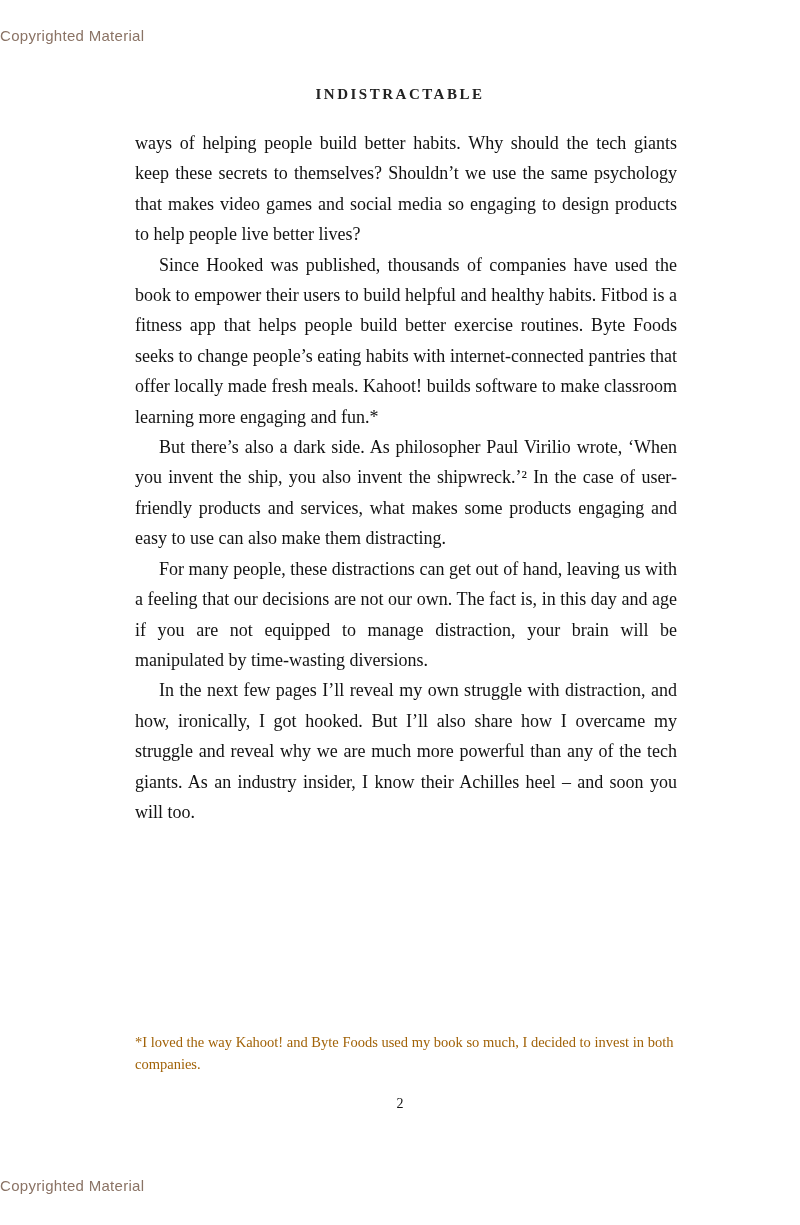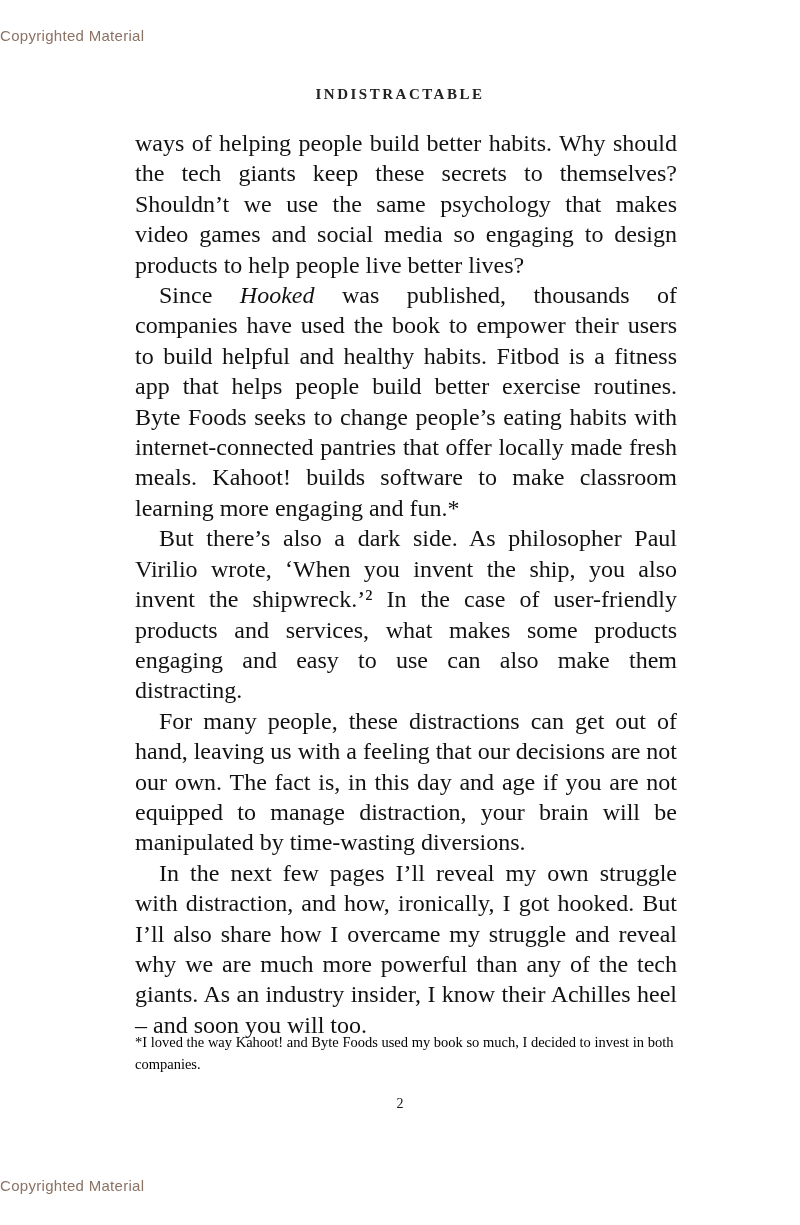--- a/index.html
+++ b/index.html
@@ -37,37 +37,37 @@
     font-size: 15px;
     font-weight: bold;
     letter-spacing: 2.5px;
     color: #222222;
   }
   .body-text {
     position: absolute;
     top: 128px;
     left: 135px;
     width: 542px;
-    font-size: 24px;
+    font-size: 18px;
     line-height: 30.4px;
     text-align: justify;
     color: #121212;
   }
   .para { margin: 0; }
   .para.indent { text-indent: 24px; }
-  .italic { font-style: italic; }
+  .italic { }
   .footnote {
     position: absolute;
     top: 1032px;
     left: 135px;
     width: 542px;
     font-size: 14.5px;
     line-height: 21.5px;
     text-align: left;
-    color: #000000;
+    color: #a16207;
   }
   .page-number {
     position: absolute;
     top: 1096px;
     left: 0;
     width: 100%;
     text-align: center;
     font-size: 14px;
     color: #121212;
   }

